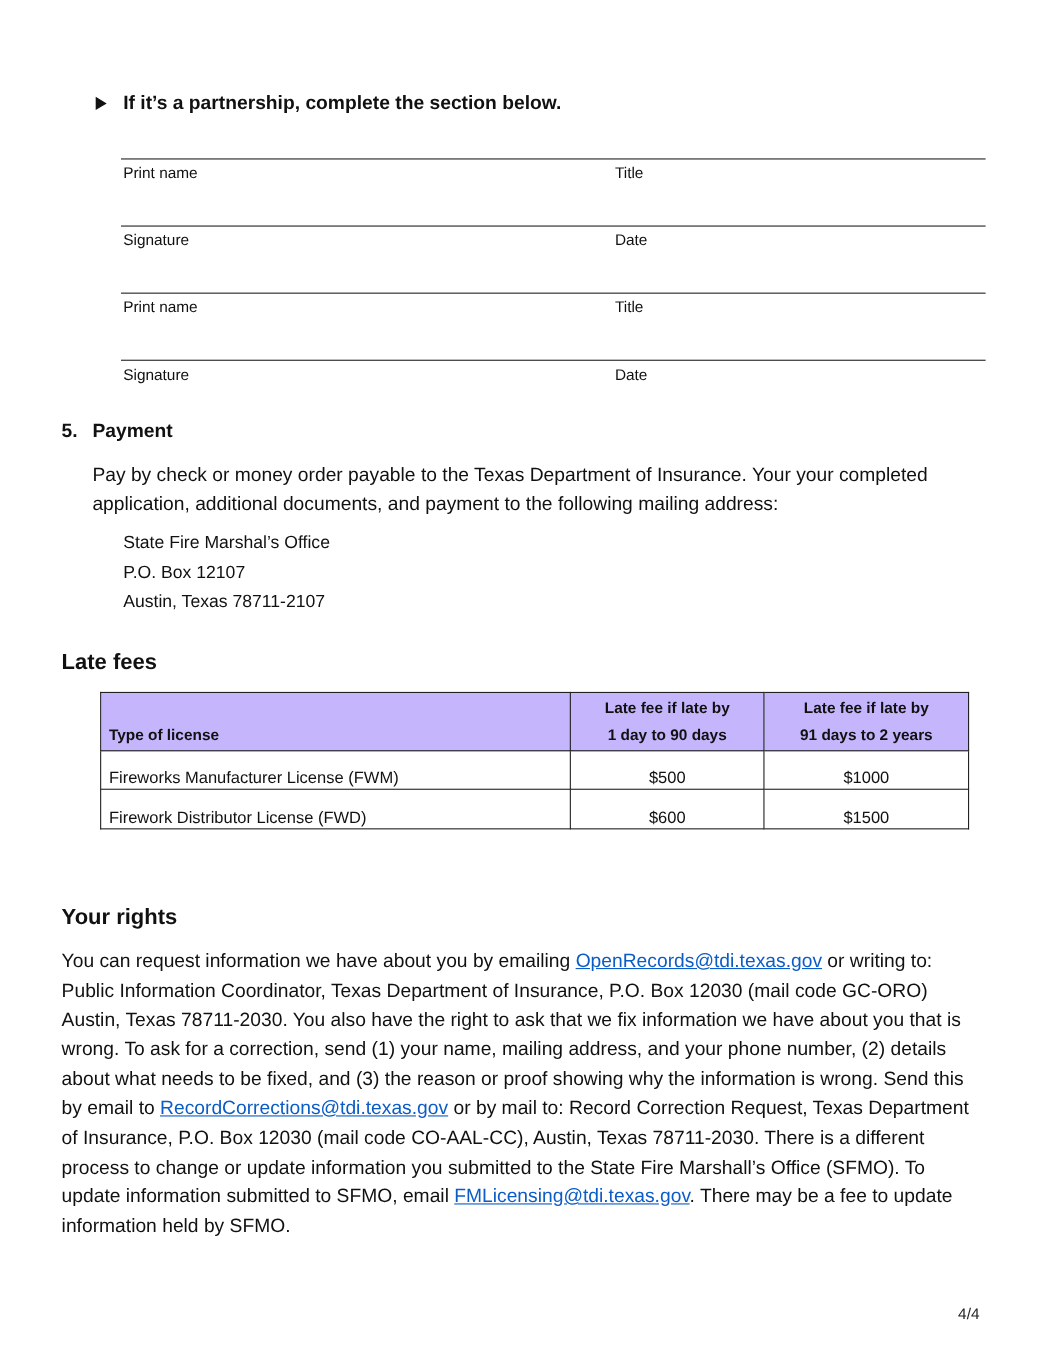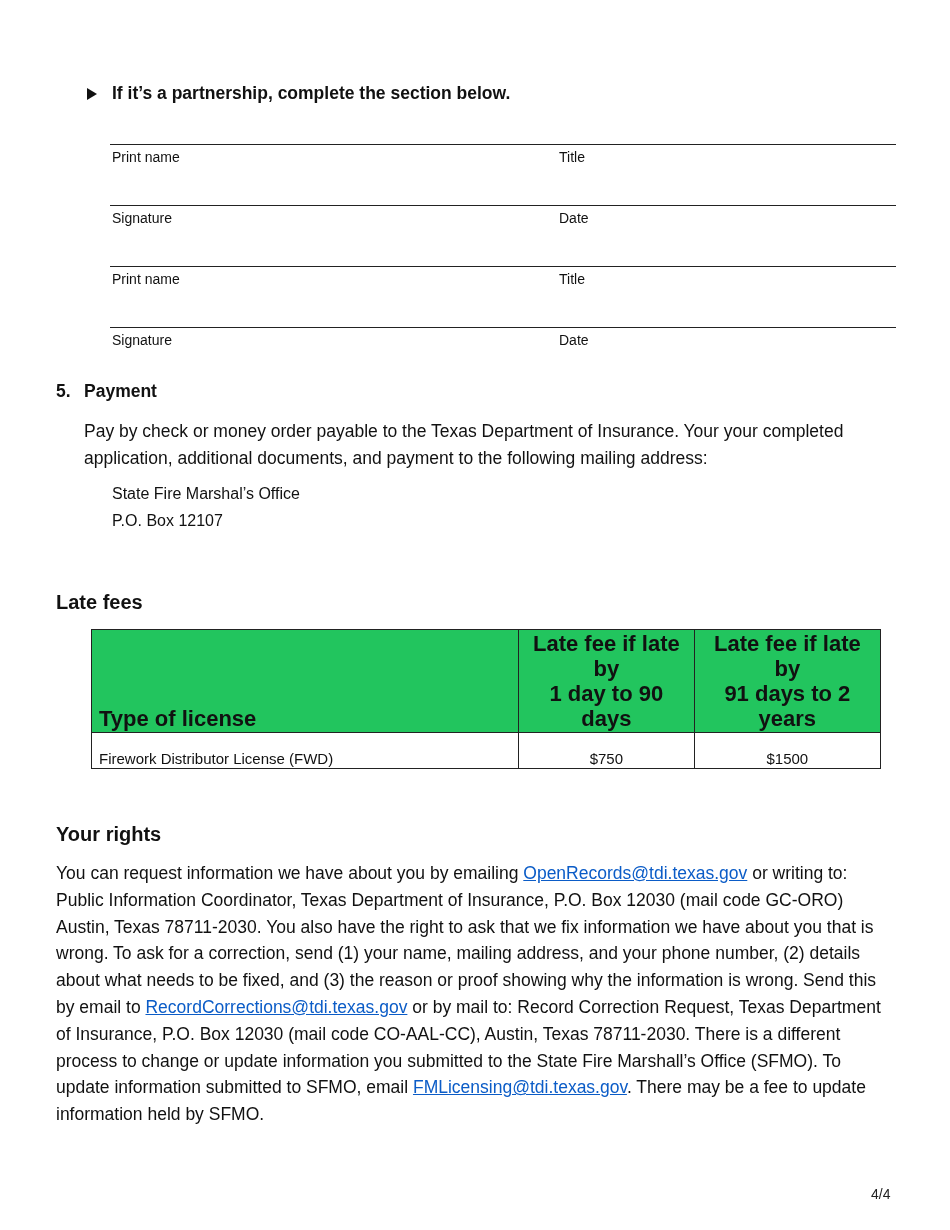--- a/index.html
+++ b/index.html
@@ -106,23 +106,23 @@
       top: 629px;
       width: 790px;
       border-collapse: collapse;
       font-size: 15px;
     }
     table.fees th, table.fees td {
       border: 1px solid #222;
       padding: 0 7px;
     }
     table.fees th {
-      background: #22c55e;
-      font-weight: bold;
-      font-size: 22px;
+      background: #c4b5fd;
+      font-weight: bold;
+      font-size: 14px;
       line-height: 25px;
       vertical-align: bottom;
       padding-top: 1px;
       padding-bottom: 1px;
       height: 48px;
     }
     table.fees th.col0 { text-align: left; width: 412px; }
     table.fees th.col1, table.fees th.col2 { text-align: center; }
     table.fees td {
       vertical-align: bottom;
@@ -185,43 +185,49 @@
   </div>
 
   <div class="payment-head">
     <span class="num">5.</span>
     <span>Payment</span>
   </div>
   <div class="payment-body">Pay by check or money order payable to the Texas Department of Insurance. Your your completed application, additional documents, and payment to the following mailing address:</div>
   <div class="address">
     <div>State Fire Marshal’s Office</div>
     <div>P.O. Box 12107</div>
+    <div>Austin, Texas 78711-2107</div>
   </div>
 
   <div class="h2" style="top:591px;">Late fees</div>
   <table class="fees">
     <thead>
       <tr>
         <th class="col0">
           <span>Type of license</span>
         </th>
         <th class="col1">
           <div>Late fee if late by</div>
           <div>1 day to 90 days</div>
         </th>
         <th class="col2">
           <div>Late fee if late by</div>
           <div>91 days to 2 years</div>
         </th>
       </tr>
     </thead>
     <tbody>
+      <tr class="r1">
+        <td>Fireworks Manufacturer License (FWM)</td>
+        <td class="c">$500</td>
+        <td class="c">$1000</td>
+      </tr>
       <tr>
         <td>Firework Distributor License (FWD)</td>
-        <td class="c">$750</td>
+        <td class="c">$600</td>
         <td class="c">$1500</td>
       </tr>
     </tbody>
   </table>
 
   <div class="h2" style="top:823px;">Your rights</div>
   <div class="rights"><span>You can request information we have about you by emailing </span><a href="#">OpenRecords@tdi.texas.gov</a><span> or writing to: Public Information Coordinator, Texas Department of Insurance, P.O. Box 12030 (mail code GC-ORO) Austin, Texas 78711-2030. You also have the right to ask that we fix information we have about you that is wrong. To ask for a correction, send (1) your name, mailing address, and your phone number, (2) details about what needs to be fixed, and (3) the reason or proof showing why the information is wrong. Send this by email to </span><a href="#">RecordCorrections@tdi.texas.gov</a><span> or by mail to: Record Correction Request, Texas Department of Insurance, P.O. Box 12030 (mail code CO-AAL-CC), Austin, Texas 78711-2030. There is a different process to change or update information you submitted to the State Fire Marshall’s Office (SFMO). To update information submitted to SFMO, email </span><a href="#">FMLicensing@tdi.texas.gov</a><span>. There may be a fee to update information held by SFMO.</span></div>
 
   <div class="page-num">4/4</div>
 </div>

